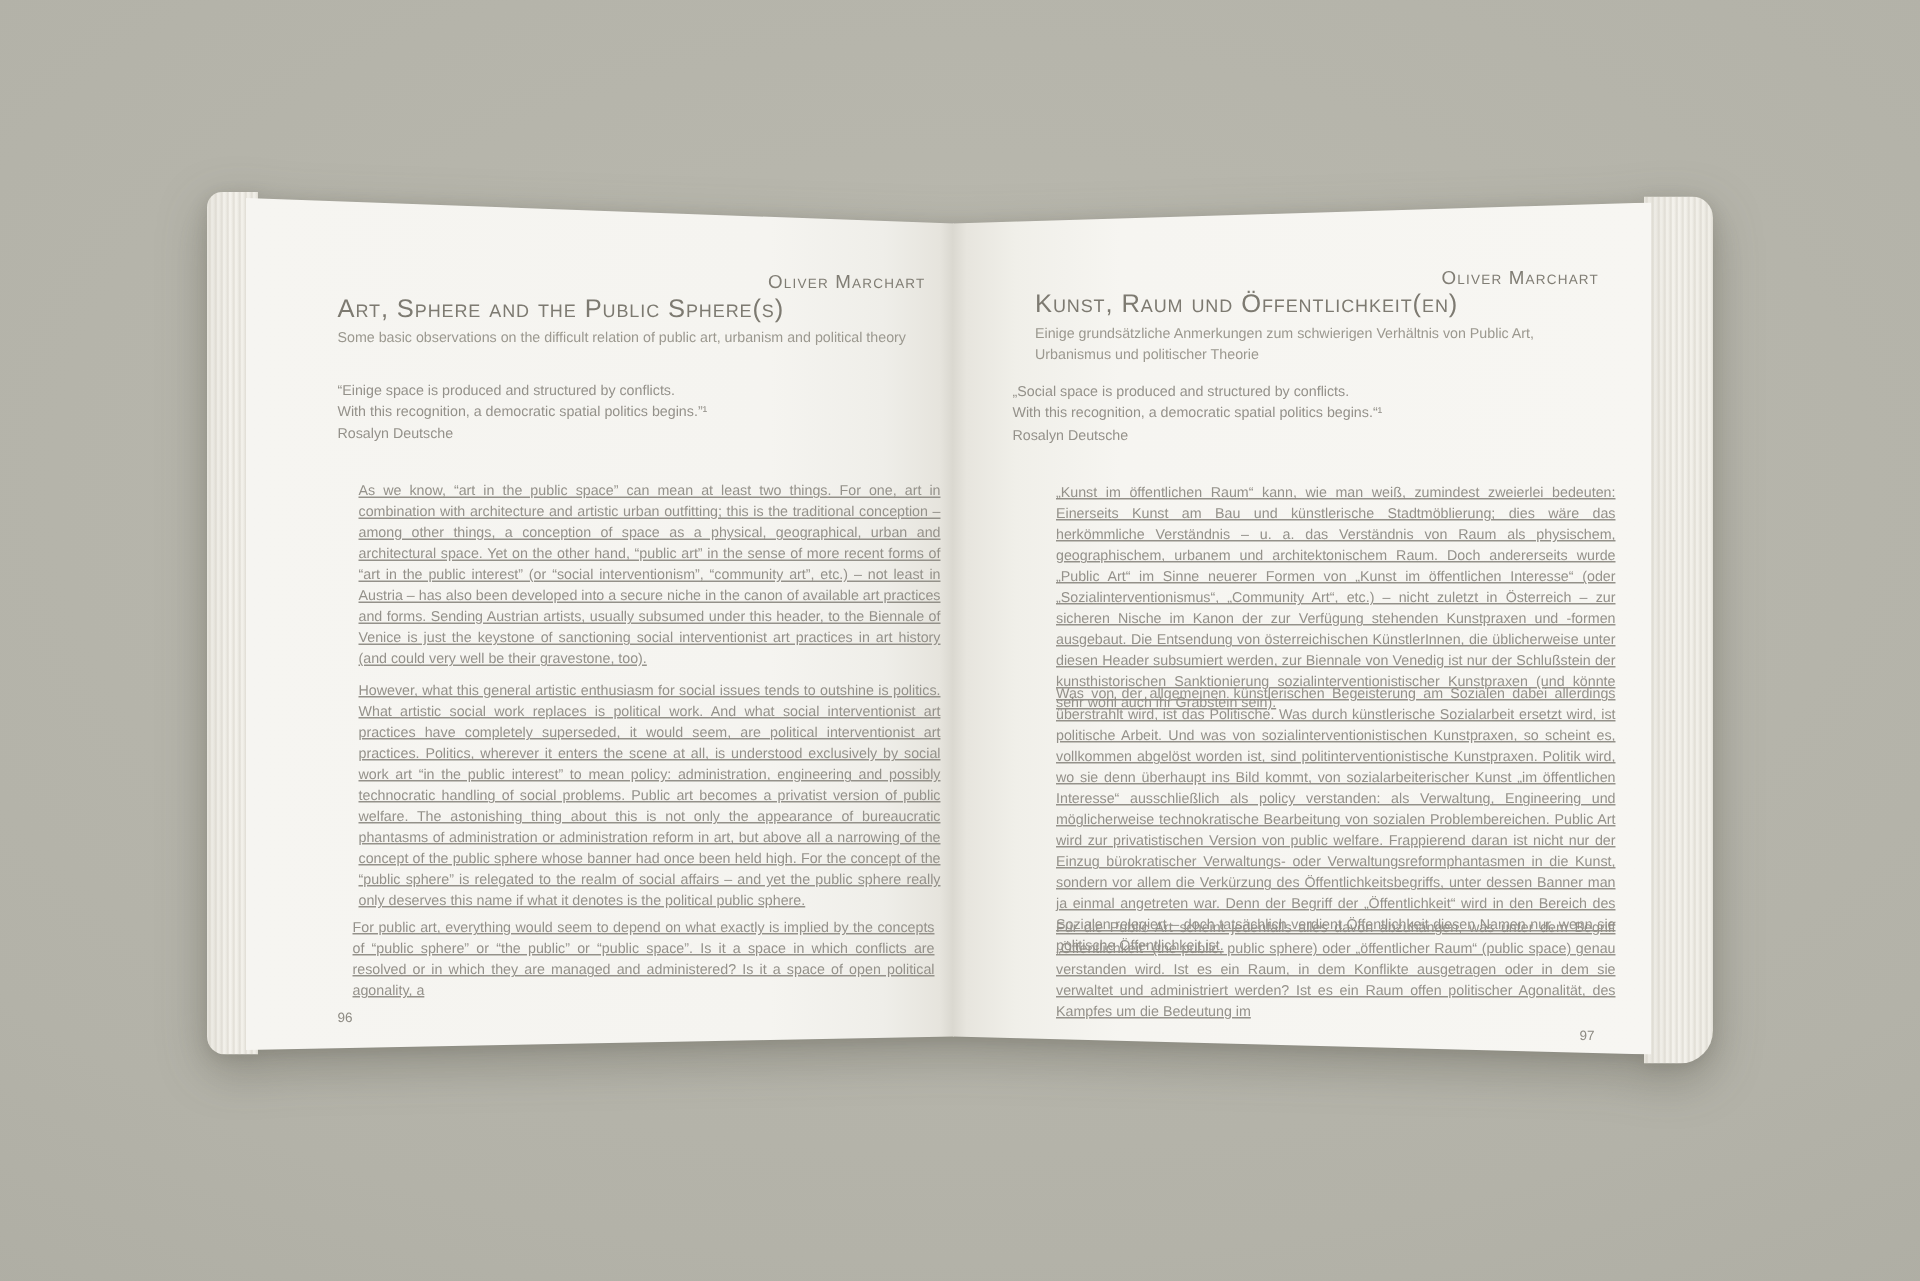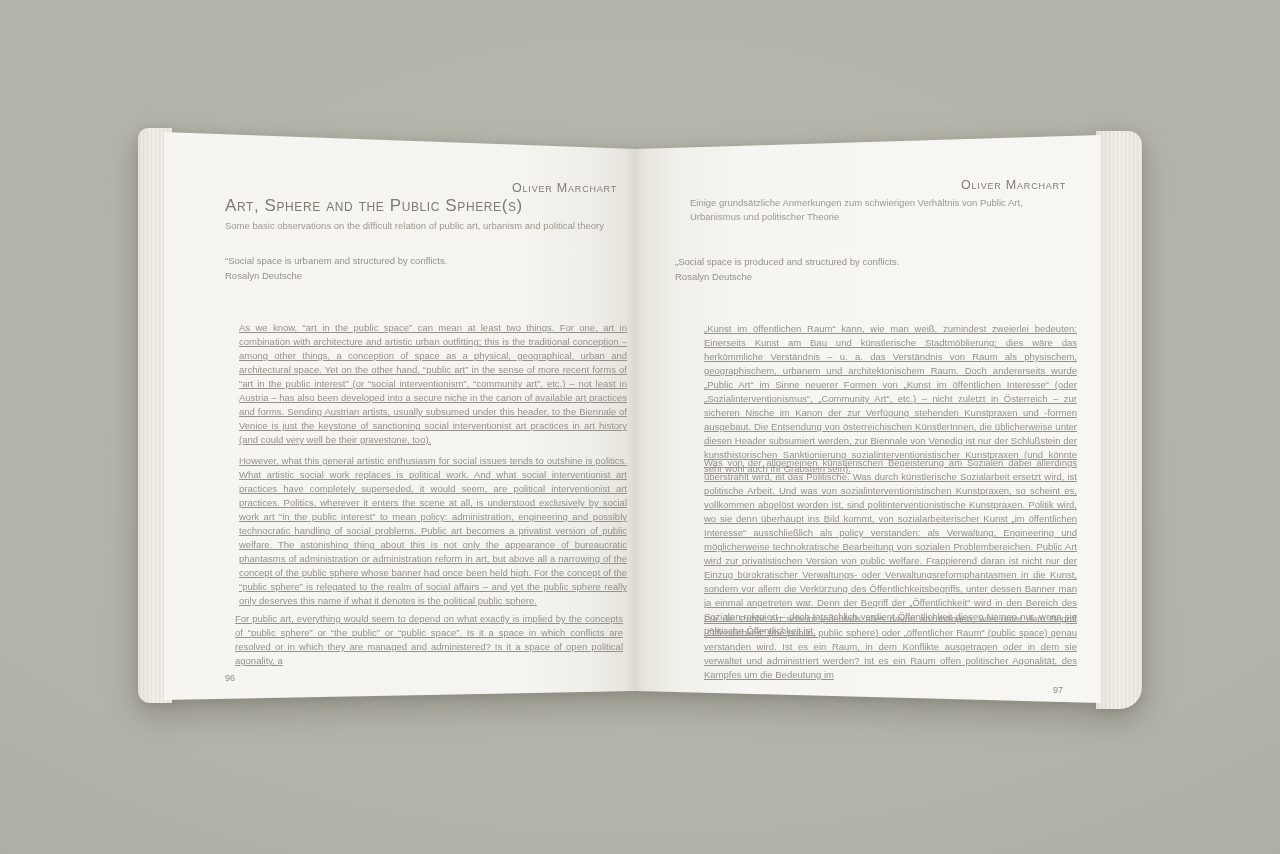--- a/index.html
+++ b/index.html
@@ -121,39 +121,42 @@
     <div class="edge-stack right"></div>
 
     <div class="page left">
       <div class="tblock" style="left:61px; top:61px; width:392px;">
         <div class="author">Oliver Marchart</div>
         <div class="title">Art, Sphere and the Public Sphere(s)</div>
         <div class="subtitle">Some basic observations on the difficult relation of public art, urbanism and political theory</div>
       </div>
 
       <div class="tblock quote" style="left:61px; top:133px; width:392px;">
-        <div>“Social space is urbanem and structured by conflicts.</div>
+        <div>“Einige space is produced and structured by conflicts.</div>
+        <div>With this recognition, a democratic spatial politics begins.”¹</div>
         <div class="attrib">Rosalyn Deutsche</div>
       </div>
 
       <p class="body-par tblock" style="left:61px; top:186px; width:388px;">As we know, “art in the public space” can mean at least two things. For one, art in combination with architecture and artistic urban outfitting; this is the traditional conception – among other things, a conception of space as a physical, geographical, urban and architectural space. Yet on the other hand, “public art” in the sense of more recent forms of “art in the public interest” (or “social interventionism”, “community art”, etc.) – not least in Austria – has also been developed into a secure niche in the canon of available art practices and forms. Sending Austrian artists, usually subsumed under this header, to the Biennale of Venice is just the keystone of sanctioning social interventionist art practices in art history (and could very well be their gravestone, too).</p>
       <p class="body-par tblock" style="left:61px; top:319px; width:388px;">However, what this general artistic enthusiasm for social issues tends to outshine is politics. What artistic social work replaces is political work. And what social interventionist art practices have completely superseded, it would seem, are political interventionist art practices. Politics, wherever it enters the scene at all, is understood exclusively by social work art “in the public interest” to mean policy: administration, engineering and possibly technocratic handling of social problems. Public art becomes a privatist version of public welfare. The astonishing thing about this is not only the appearance of bureaucratic phantasms of administration or administration reform in art, but above all a narrowing of the concept of the public sphere whose banner had once been held high. For the concept of the “public sphere” is relegated to the realm of social affairs – and yet the public sphere really only deserves this name if what it denotes is the political public sphere.</p>
       <p class="body-par tblock" style="left:57px; top:477px; width:388px;">For public art, everything would seem to depend on what exactly is implied by the concepts of “public sphere” or “the public” or “public space”. Is it a space in which conflicts are resolved or in which they are managed and administered? Is it a space of open political agonality, a</p>
 
       <div class="page-number tblock" style="left:61px; top:552px; width:388px;">96</div>
     </div>
 
     <div class="page right">
       <div class="tblock" style="left:55px; top:58px; width:376px;">
         <div class="author">Oliver Marchart</div>
+        <div class="title">Kunst, Raum und Öffentlichkeit(en)</div>
         <div class="subtitle">Einige grundsätzliche Anmerkungen zum schwierigen Verhältnis von Public Art, Urbanismus und politischer Theorie</div>
       </div>
 
       <div class="tblock quote" style="left:40px; top:134px; width:376px;">
         <div>„Social space is produced and structured by conflicts.</div>
+        <div>With this recognition, a democratic spatial politics begins.“¹</div>
         <div class="attrib">Rosalyn Deutsche</div>
       </div>
 
       <p class="body-par tblock" style="left:55px; top:187px; width:373px;">„Kunst im öffentlichen Raum“ kann, wie man weiß, zumindest zweierlei bedeuten: Einerseits Kunst am Bau und künstlerische Stadtmöblierung; dies wäre das herkömmliche Verständnis – u. a. das Verständnis von Raum als physischem, geographischem, urbanem und architektonischem Raum. Doch andererseits wurde „Public Art“ im Sinne neuerer Formen von „Kunst im öffentlichen Interesse“ (oder „Sozialinterventionismus“, „Community Art“, etc.) – nicht zuletzt in Österreich – zur sicheren Nische im Kanon der zur Verfügung stehenden Kunstpraxen und -formen ausgebaut. Die Entsendung von österreichischen KünstlerInnen, die üblicherweise unter diesen Header subsumiert werden, zur Biennale von Venedig ist nur der Schlußstein der kunsthistorischen Sanktionierung sozialinterventionistischer Kunstpraxen (und könnte sehr wohl auch ihr Grabstein sein).</p>
       <p class="body-par tblock" style="left:55px; top:321px; width:373px;">Was von der allgemeinen künstlerischen Begeisterung am Sozialen dabei allerdings überstrahlt wird, ist das Politische. Was durch künstlerische Sozialarbeit ersetzt wird, ist politische Arbeit. Und was von sozialinterventionistischen Kunstpraxen, so scheint es, vollkommen abgelöst worden ist, sind politinterventionistische Kunstpraxen. Politik wird, wo sie denn überhaupt ins Bild kommt, von sozialarbeiterischer Kunst „im öffentlichen Interesse“ ausschließlich als policy verstanden: als Verwaltung, Engineering und möglicherweise technokratische Bearbeitung von sozialen Problembereichen. Public Art wird zur privatistischen Version von public welfare. Frappierend daran ist nicht nur der Einzug bürokratischer Verwaltungs- oder Verwaltungsreformphantasmen in die Kunst, sondern vor allem die Verkürzung des Öffentlichkeitsbegriffs, unter dessen Banner man ja einmal angetreten war. Denn der Begriff der „Öffentlichkeit“ wird in den Bereich des Sozialen relegiert – doch tatsächlich verdient Öffentlichkeit diesen Namen nur, wenn sie politische Öffentlichkeit ist.</p>
       <p class="body-par tblock" style="left:55px; top:477px; width:373px;">Für die Public Art scheint jedenfalls alles davon abzuhängen, was unter dem Begriff „Öffentlichkeit“ (the public, public sphere) oder „öffentlicher Raum“ (public space) genau verstanden wird. Ist es ein Raum, in dem Konflikte ausgetragen oder in dem sie verwaltet und administriert werden? Ist es ein Raum offen politischer Agonalität, des Kampfes um die Bedeutung im</p>
 
       <div class="page-number pn-right tblock" style="left:55px; top:564px; width:373px;">97</div>
     </div>
 

